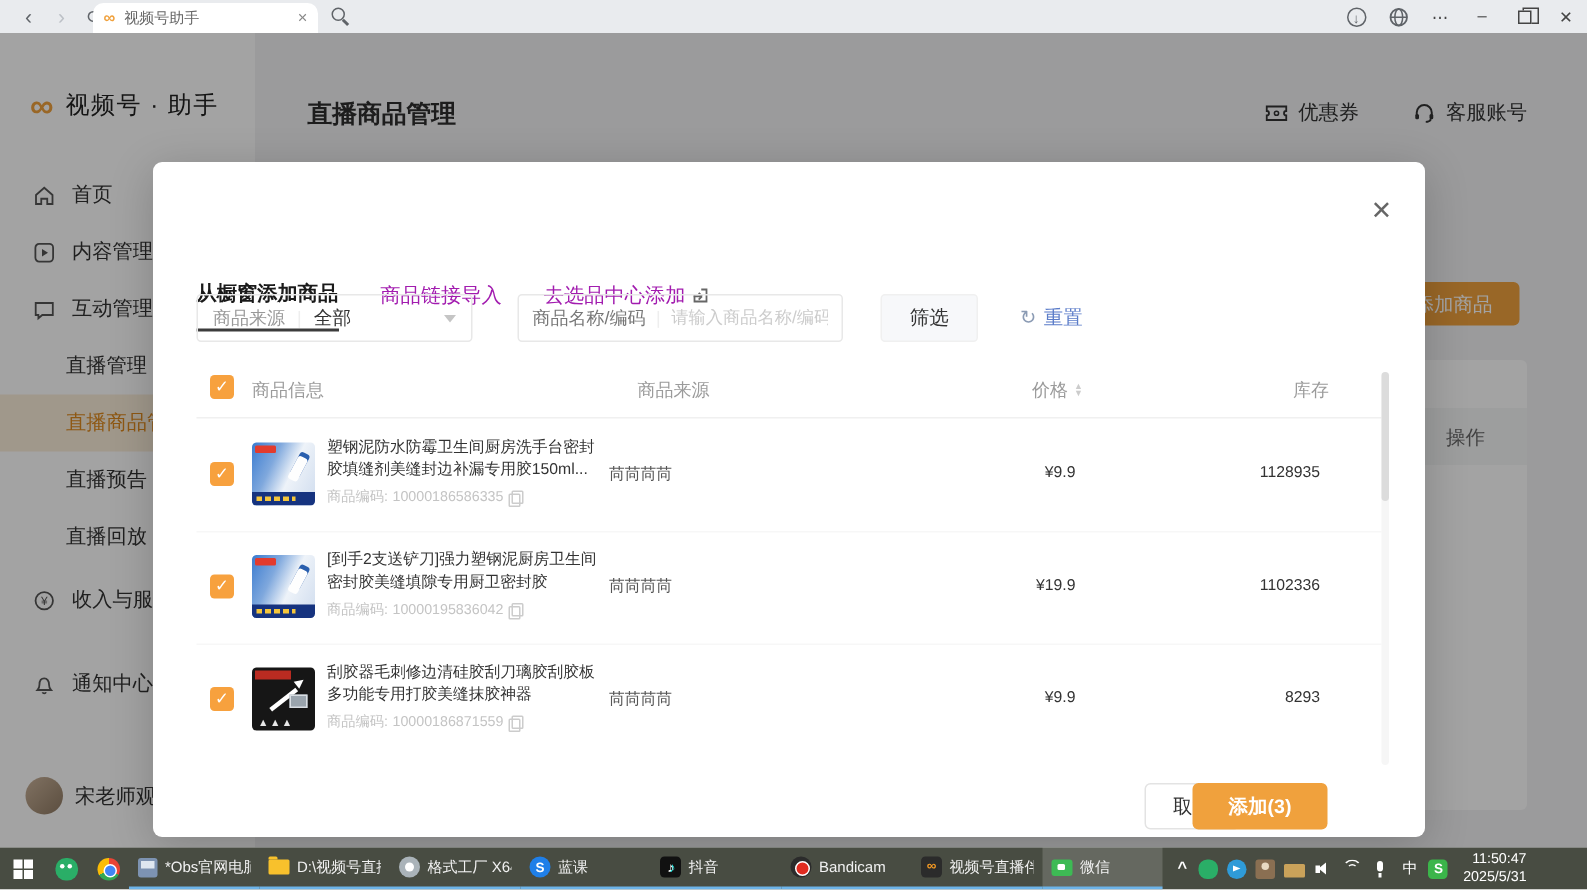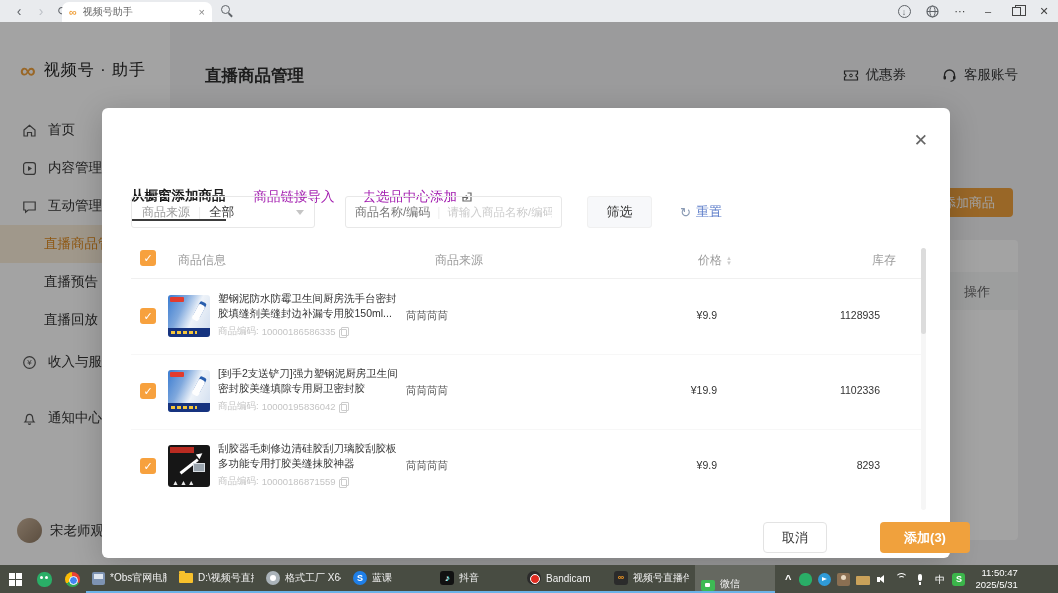--- a/index.html
+++ b/index.html
@@ -75,21 +75,21 @@
   .name-input { border:none; outline:none; font-size:11.5px; color:#333; width:100%; background:transparent; }
   .name-input::placeholder { color:#ccc; }
   .filter-btn { position:absolute; left:456px; top:0; width:65px; height:32px; background:#f7f8fa; border:1px solid #f0f0f0; border-radius:3px; font-size:13px; color:#333; cursor:pointer; }
   .reset-link { position:absolute; left:549px; top:7px; display:flex; align-items:center; gap:5px; cursor:pointer; }
   .reset-ico { font-size:13px; color:#8b9bb4; }
   .reset-text { font-size:13px; color:#5b7cc9; }
 
   .thead { position:absolute; left:0; top:140px; width:100%; height:26px; }
   .checkbox { width:16px; height:16px; background:#f7a13e; border-radius:3px; color:#fff; font-size:11px; line-height:16px; text-align:center; cursor:pointer; }
   .thead .checkbox { position:absolute; left:38px; top:2px; }
-  .th { position:absolute; font-size:12px; color:#9b9b9b;margin-left:10px; }
+  .th { position:absolute; font-size:12px; color:#9b9b9b; }
   .th-info { left:66px; top:4px; }
   .th-source { left:323px; top:4px; }
   .th-price { left:586px; top:4px; display:flex; align-items:center; gap:4px; }
   .sort { display:flex; flex-direction:column; line-height:5px; font-size:6px; color:#ccc; cursor:pointer; }
   .th-stock { left:760px; top:4px; }
   .thead-line { position:absolute; left:29px; right:29px; top:170px; height:1px; background:#f0f0f0; }
 
   .trow { position:absolute; left:0; width:100%; height:75px; }
   .trow .checkbox { position:absolute; left:38px; top:28px; }
   .thumb { position:absolute; left:66px; top:15px; width:42px; height:42px; border-radius:3px; overflow:hidden; }
@@ -113,21 +113,21 @@
   .p-source { position:absolute; left:304px; top:29px; font-size:10.5px; color:#555; }
   .p-price { position:absolute; left:557px; top:29px; width:58px; text-align:right; font-size:10.5px; color:#333; }
   .p-stock { position:absolute; left:676px; top:29px; width:102px; text-align:right; font-size:10.5px; color:#333; }
   .row-line { position:absolute; left:29px; right:29px; height:1px; background:#f7f7f7; }
 
   .mscroll { position:absolute; right:24px; top:140px; width:5px; height:262px; background:#f6f6f6; border-radius:3px; }
   .mscroll .mthumb { width:5px; height:86px; background:#dcdcdc; border-radius:3px; cursor:pointer; }
 
   .m-footer { position:absolute; left:0; top:414px; width:100%; height:32px; }
   .btn-cancel { position:absolute; left:661px; top:0; width:64px; height:31px; background:#fff; border:1px solid #e3e3e3; border-radius:4px; font-size:13px; color:#333; cursor:pointer; }
-  .btn-confirm { position:absolute; left:778px; top:0; width:90px; height:31px; background:#f0a13d; border:none; border-radius:4px; font-size:13px; font-weight:bold; color:#fff; cursor:pointer; }
+  .btn-confirm { position:absolute; left:693px; top:0; width:90px; height:31px; background:#f0a13d; border:none; border-radius:4px; font-size:13px; font-weight:bold; color:#fff; cursor:pointer; }
 
   
   .taskbar { position:absolute; left:0; top:565px; width:1058px; height:28px; background:#484c42; z-index:40; display:flex; align-items:center; }
   .tb-start { width:30px; display:flex; justify-content:center; cursor:pointer; }
   .win-logo { display:grid; grid-template-columns:6px 6px; grid-template-rows:6px 6px; gap:1px; }
   .win-logo i { background:#fff; }
   .tb-app { width:28px; display:flex; justify-content:center; cursor:pointer; }
   .tb-tile { width:87px; height:28px; display:flex; align-items:center; gap:5px; padding:0 6px; border-bottom:2px solid #6cb3e8; cursor:pointer; }
   .tb-tile.active { background:rgba(255,255,255,0.16); }
   .tb-label { font-size:10px; color:#f2f2f2; white-space:nowrap; overflow:hidden; }
@@ -236,20 +236,21 @@
           <span>内容管理</span>
         </div>
         <div class="menu-item">
           <span class="mi-ico">
               <svg width="15" height="15" viewBox="0 0 15 15">
                 <path d="M1.8 3 h11.4 v8 h-7 l-2.6 2.2 v-2.2 h-1.8 Z" stroke="#555" stroke-width="1.2"></path>
               </svg>
             </span>
           <span>互动管理</span>
         </div>
+        <div class="sub-item">直播管理</div>
         <div class="sub-item active">直播商品管理</div>
         <div class="sub-item">直播预告</div>
         <div class="sub-item">直播回放</div>
         <div class="lower">
           <div class="menu-item" style="margin-top:4px;">
             <span class="mi-ico">
                 <svg width="15" height="15" viewBox="0 0 15 15">
                   <circle cx="7.5" cy="7.5" r="5.8" stroke="#555" stroke-width="1.2"></circle>
                   <text x="7.5" y="10.4" font-size="8" fill="#555" text-anchor="middle" font-family="sans-serif">¥</text>
                 </svg>
@@ -473,21 +474,21 @@
       <span class="tb-label">抖音</span>
     </div>
     <div class="tb-tile">
       <span class="ic ic-bandi"></span>
       <span class="tb-label">Bandicam</span>
     </div>
     <div class="tb-tile">
       <span class="ic ic-sph">∞</span>
       <span class="tb-label">视频号直播伴侣</span>
     </div>
-    <div class="tb-tile active" style="width:80px;align-items:flex-end;">
+    <div class="tb-tile active" style="width:80px;">
       <span class="ic ic-wxwork"></span>
       <span class="tb-label">微信</span>
     </div>
 
     <div class="tray">
       <span class="tray-chev">^</span>
       <span class="tr-ico tr-wechat"></span>
       <span class="tr-ico tr-tg"></span>
       <span class="tr-ico tr-person"></span>
       <span class="tr-card"></span>

